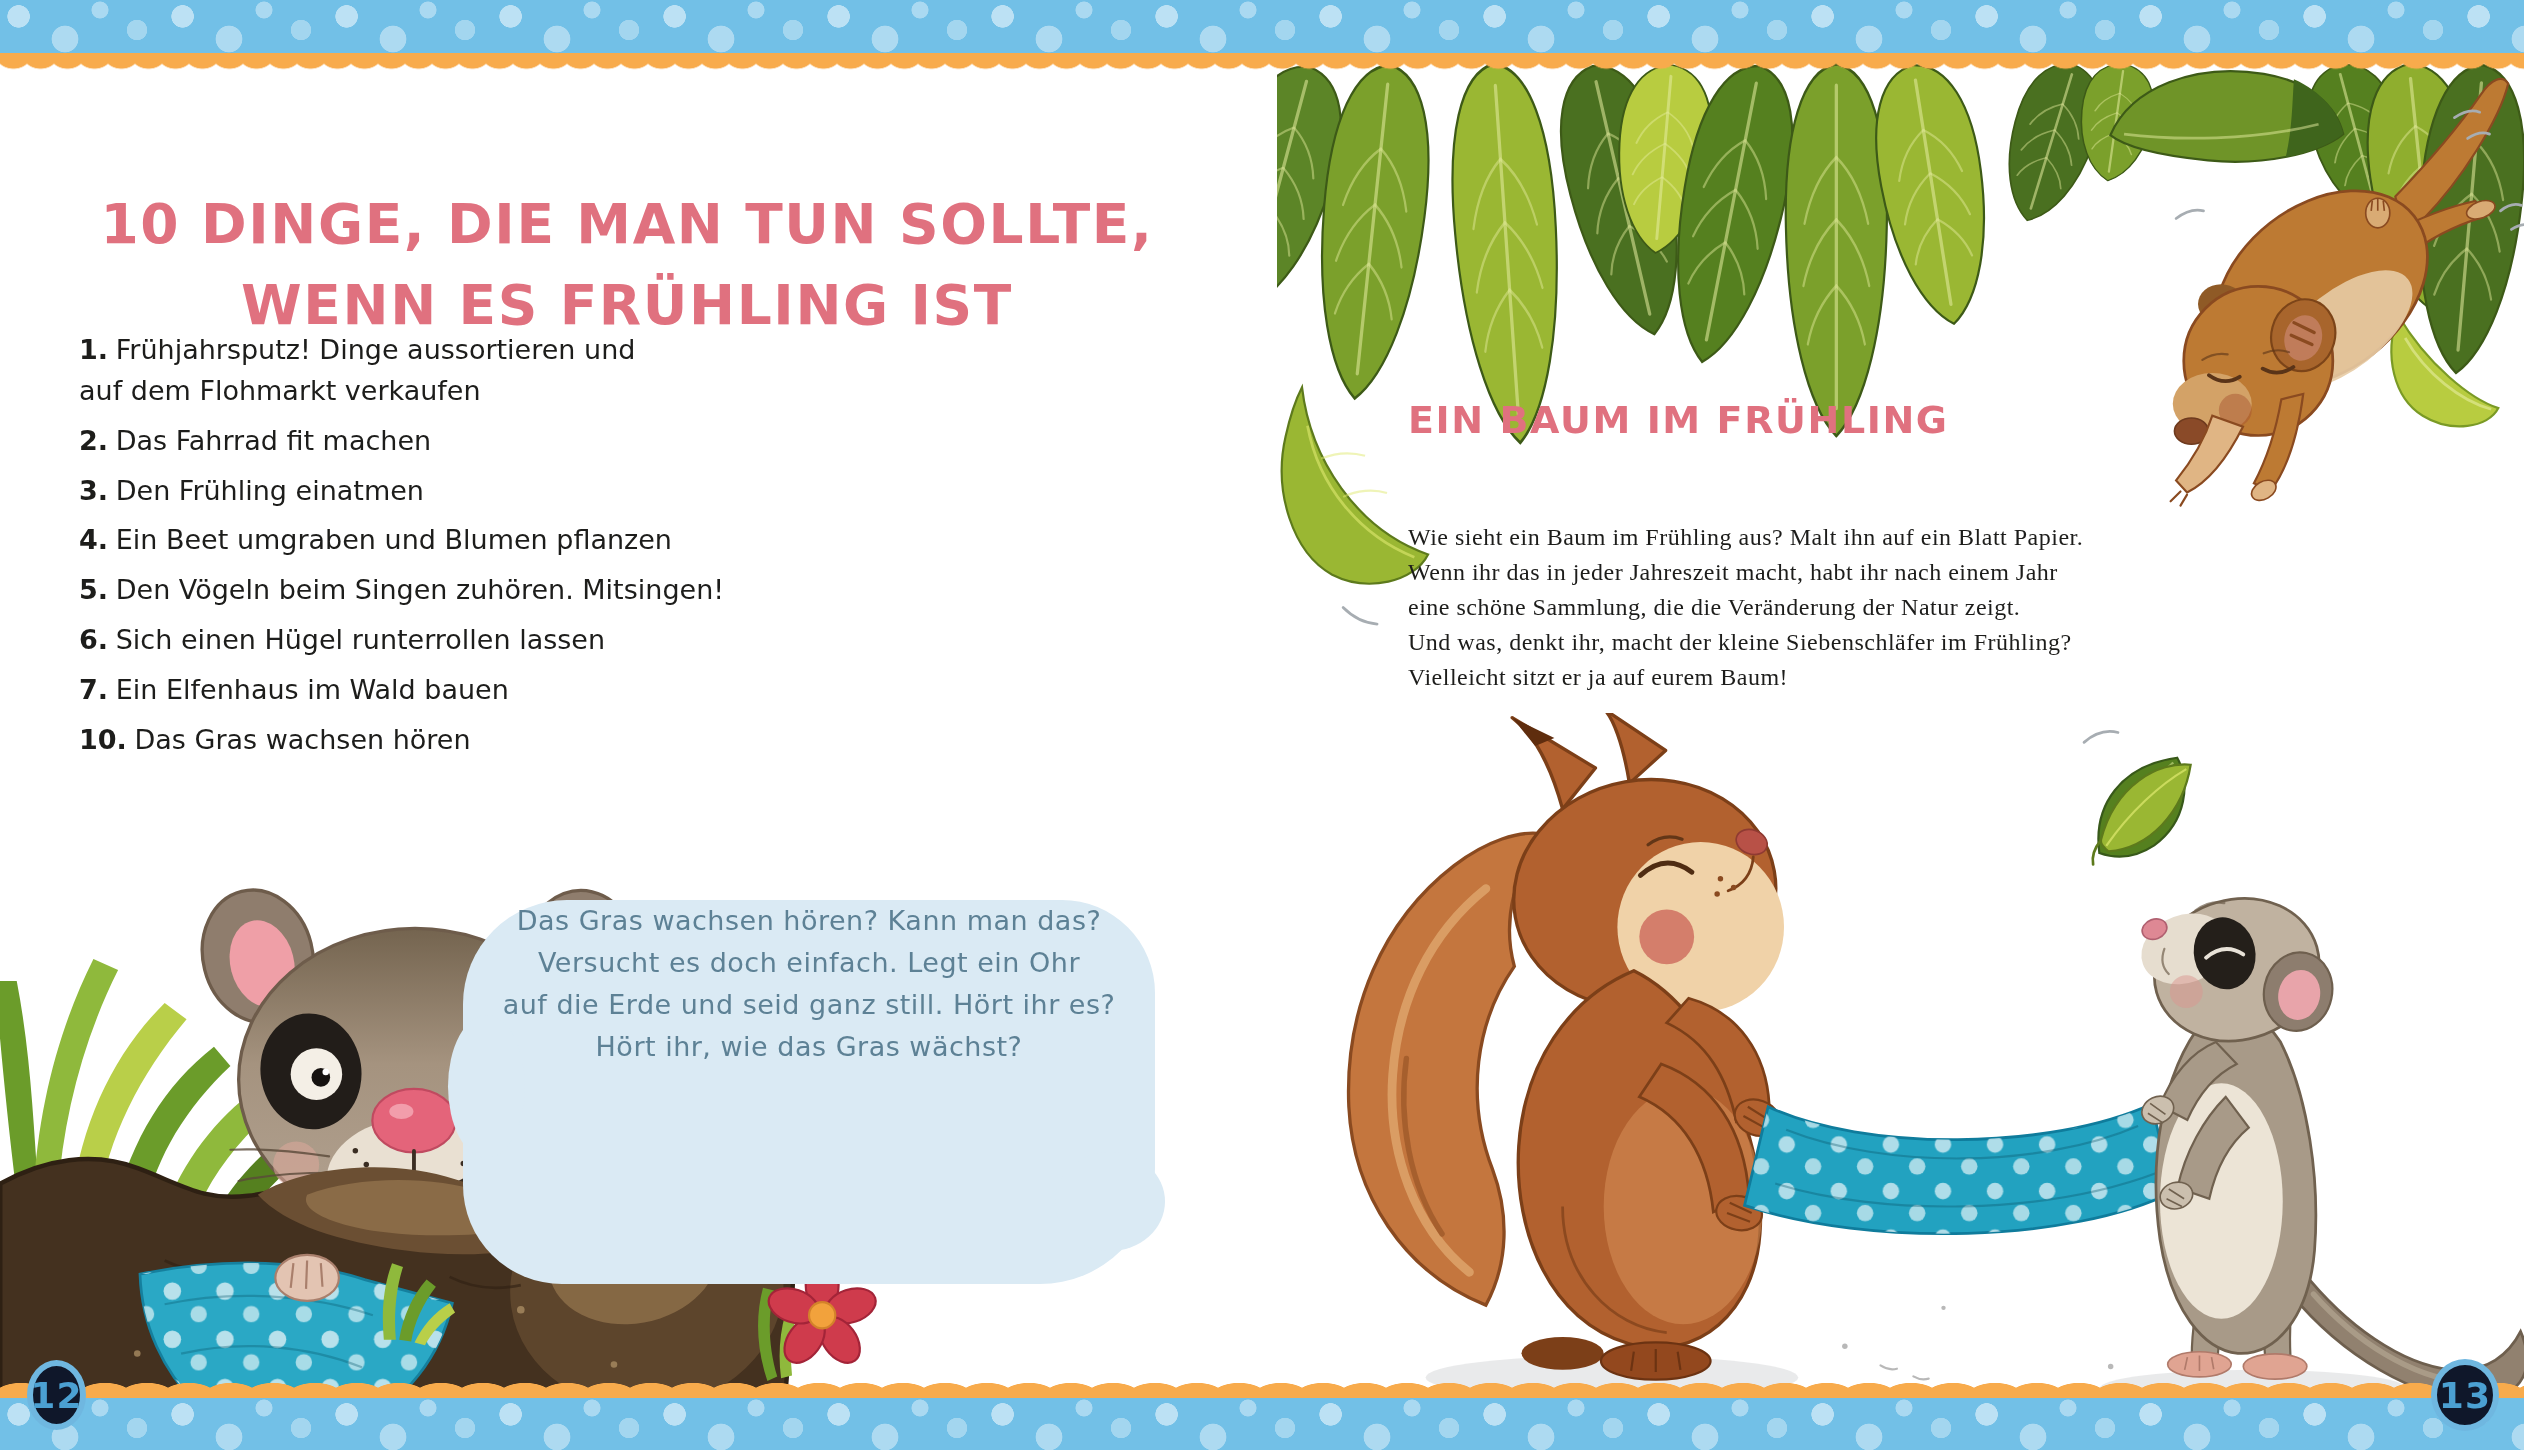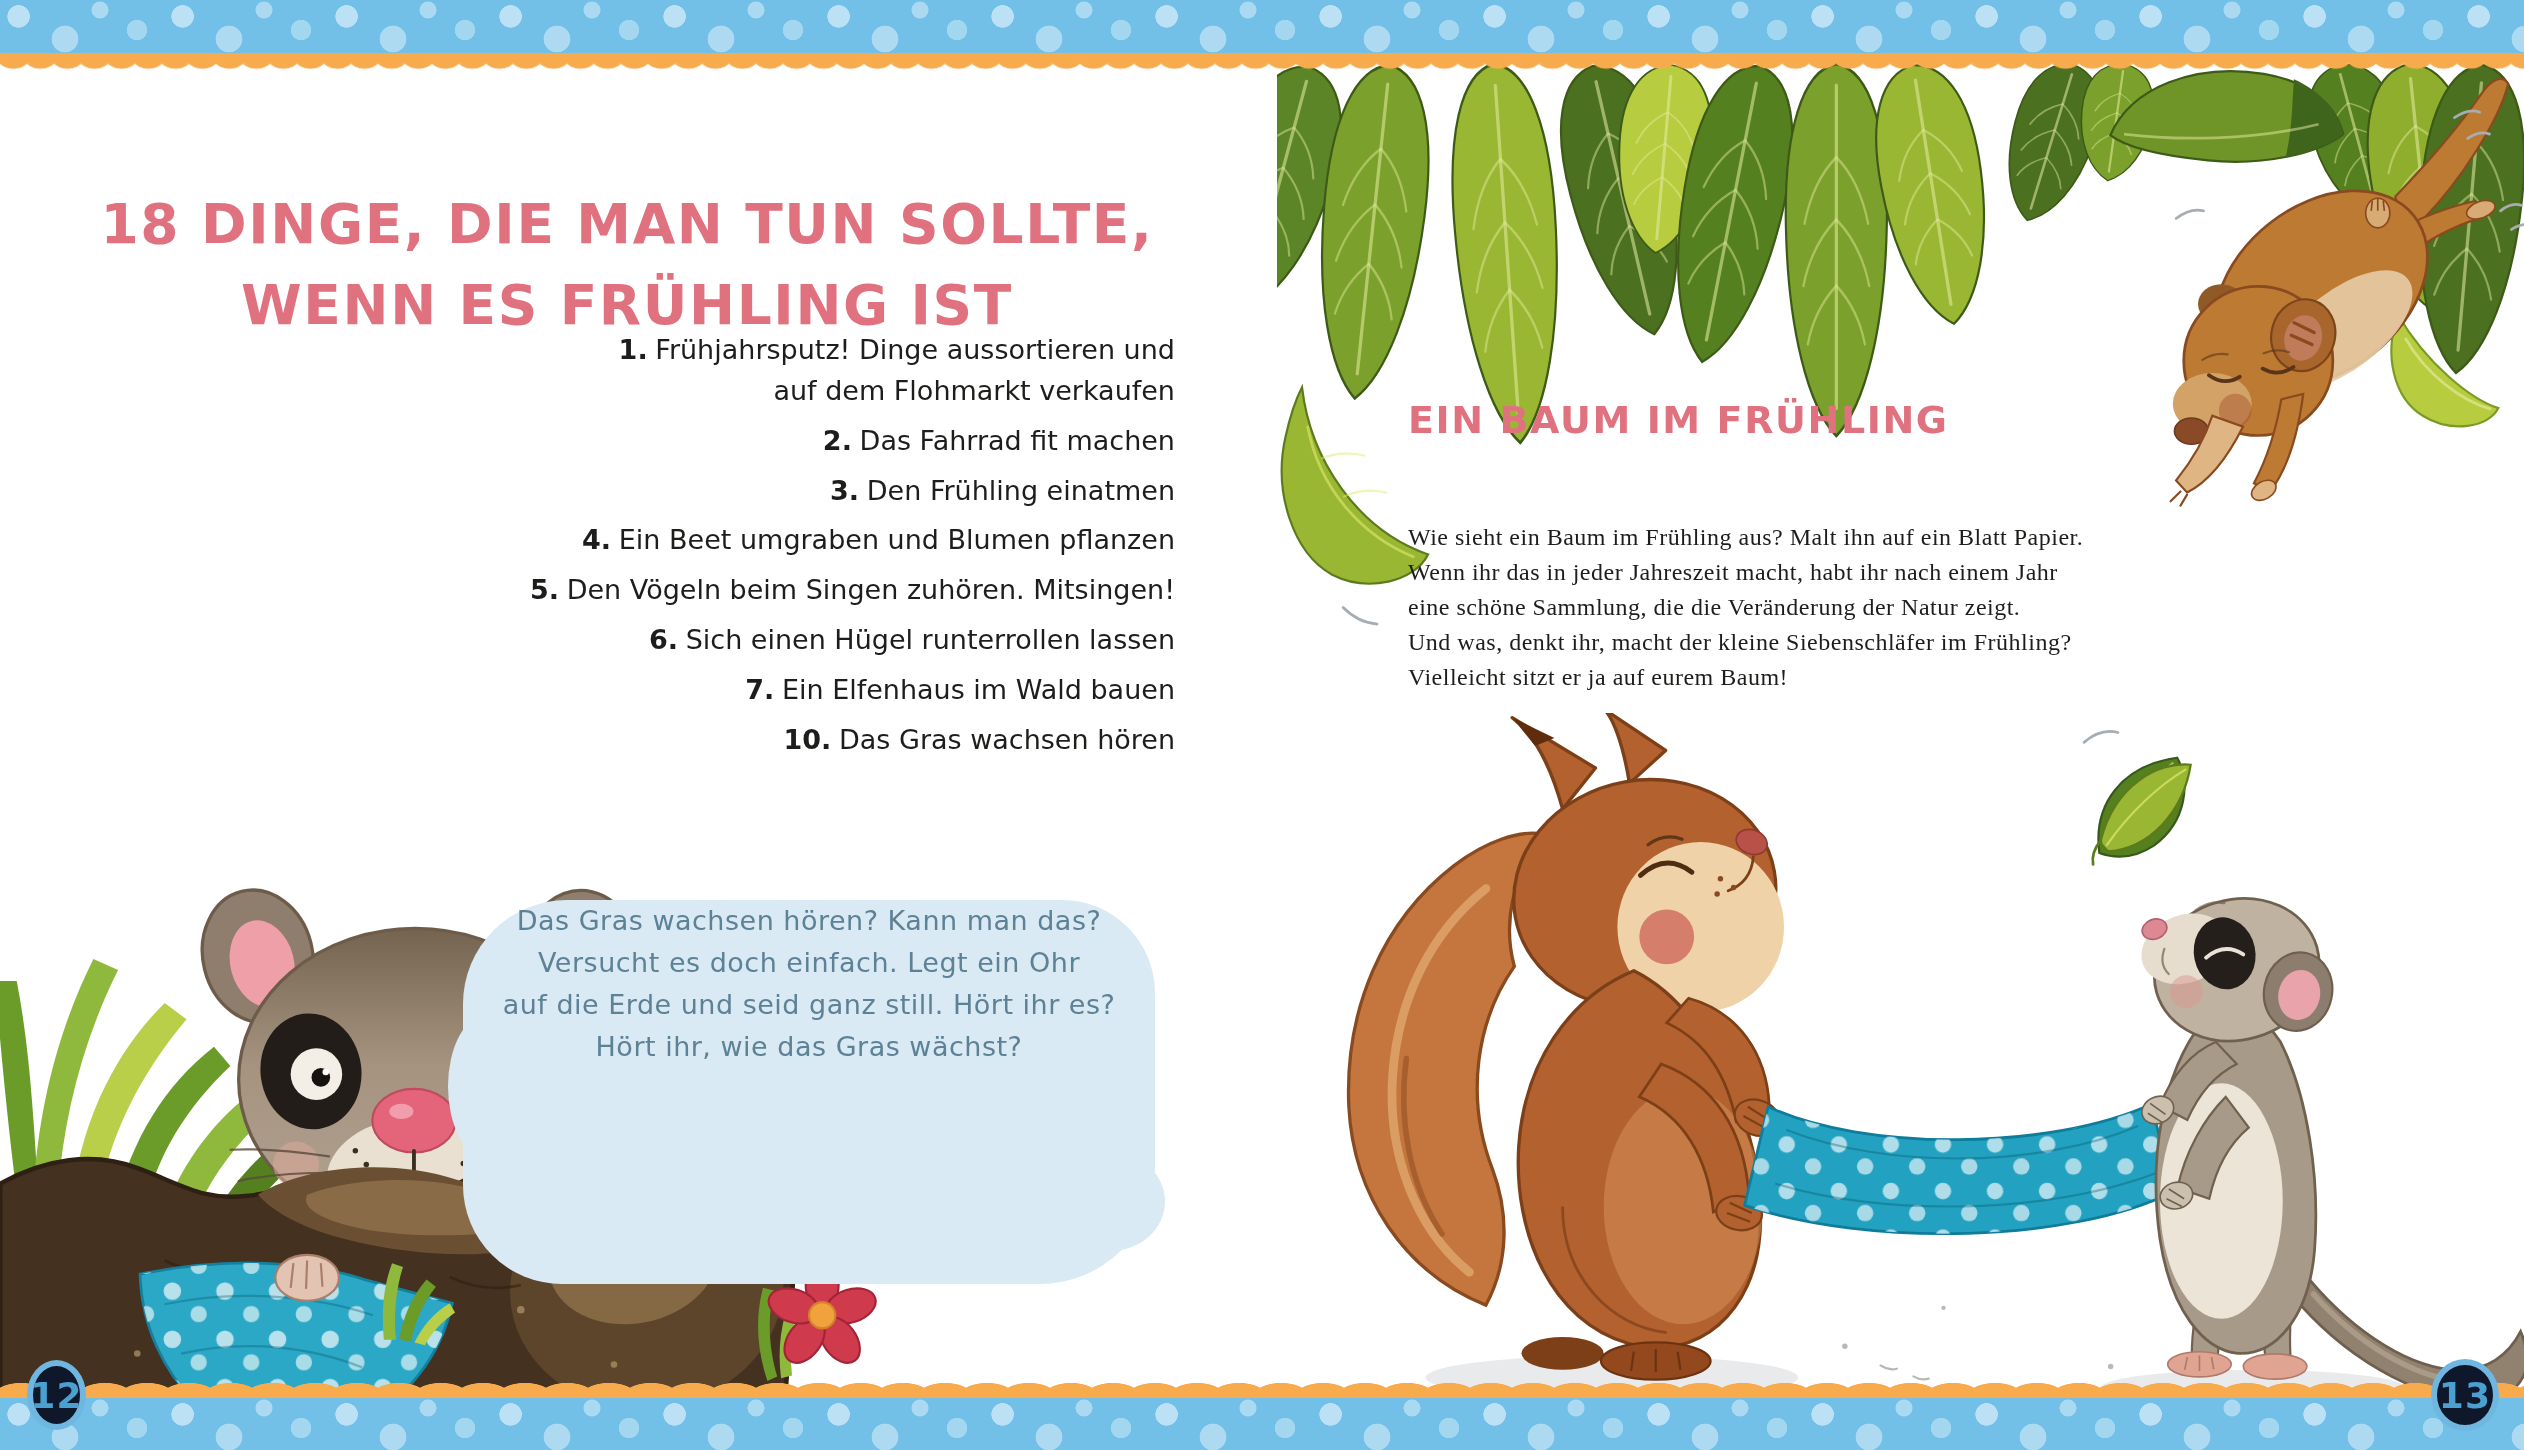--- a/index.html
+++ b/index.html
@@ -45,21 +45,21 @@
   .title{
     position:absolute; z-index:4; color:#e0717f; font-weight:800;
     letter-spacing:1.6px; line-height:1.48;
   }
   .title-left{left:79px; top:147px; width:1096px; font-size:55px; text-align:center;}
   .title-right{left:1408px; top:368px; width:959px; font-size:38px; text-align:left; line-height:1.1;}
   .todo-list{
     position:absolute; left:79px; top:329px; width:1096px; z-index:4;
     list-style:none; margin:0; padding:0; font-size:27px; line-height:41px;
   }
-  .todo-list li{text-align:right; margin-bottom:8.8px;}
+  .todo-list li{text-align:left; margin-bottom:8.8px;}
   .todo-list .num{font-weight:bold; margin-right:7.7px;}
   .body-text{
     position:absolute; left:1408px; top:496px; width:976px; z-index:4;
     font-size:24px; line-height:35px; letter-spacing:0.5px;font-family:Liberation Serif, serif;
   }
   .speech-bubble{
     position:absolute; left:463px; top:900px; width:692px; height:384px; z-index:5;
     background:#daeaf4; border-radius:104px 93px 115px 99px;
     display:flex; align-items:flex-start; justify-content:center;
   }
@@ -420,21 +420,21 @@
       <ellipse cx="1678" cy="438" rx="56" ry="66" fill="#241f1a" transform="rotate(-12 1678 438)"></ellipse>
       <path d="M1644,446 q 34,-28 68,-6" fill="none" stroke="#e8e2d8" stroke-width="7" stroke-linecap="round"></path>
 
       <ellipse cx="1550" cy="394" rx="23" ry="18" fill="#de8894" stroke="#b06070" stroke-width="3" transform="rotate(-20 1550 394)"></ellipse>
       <path d="M1625,360 q 26,-18 52,-14" fill="none" stroke="#70614f" stroke-width="5" stroke-linecap="round" opacity="0.7"></path>
       <circle cx="1608" cy="508" r="30" fill="#d9958f" opacity="0.5"></circle>
       <path d="M1568,430 q -10,28 8,46" fill="none" stroke="#70614f" stroke-width="4" stroke-linecap="round" opacity="0.7"></path>
     </g>
   </svg>
 
-  <h1 class="title title-left preline">18 DINGE, DIE MAN TUN SOLLTE,
+  <h1 class="title title-left preline">10 DINGE, DIE MAN TUN SOLLTE,
 WENN ES FRÜHLING IST</h1>
 
   <ol class="todo-list">
     <li><span class="num">1.</span><span class="preline">Frühjahrsputz! Dinge aussortieren und
 auf dem Flohmarkt verkaufen</span></li>
     <li><span class="num">2.</span><span class="preline">Das Fahrrad fit machen</span></li>
     <li><span class="num">3.</span><span class="preline">Den Frühling einatmen</span></li>
     <li><span class="num">4.</span><span class="preline">Ein Beet umgraben und Blumen pflanzen</span></li>
     <li><span class="num">5.</span><span class="preline">Den Vögeln beim Singen zuhören. Mitsingen!</span></li>
     <li><span class="num">6.</span><span class="preline">Sich einen Hügel runterrollen lassen</span></li>

